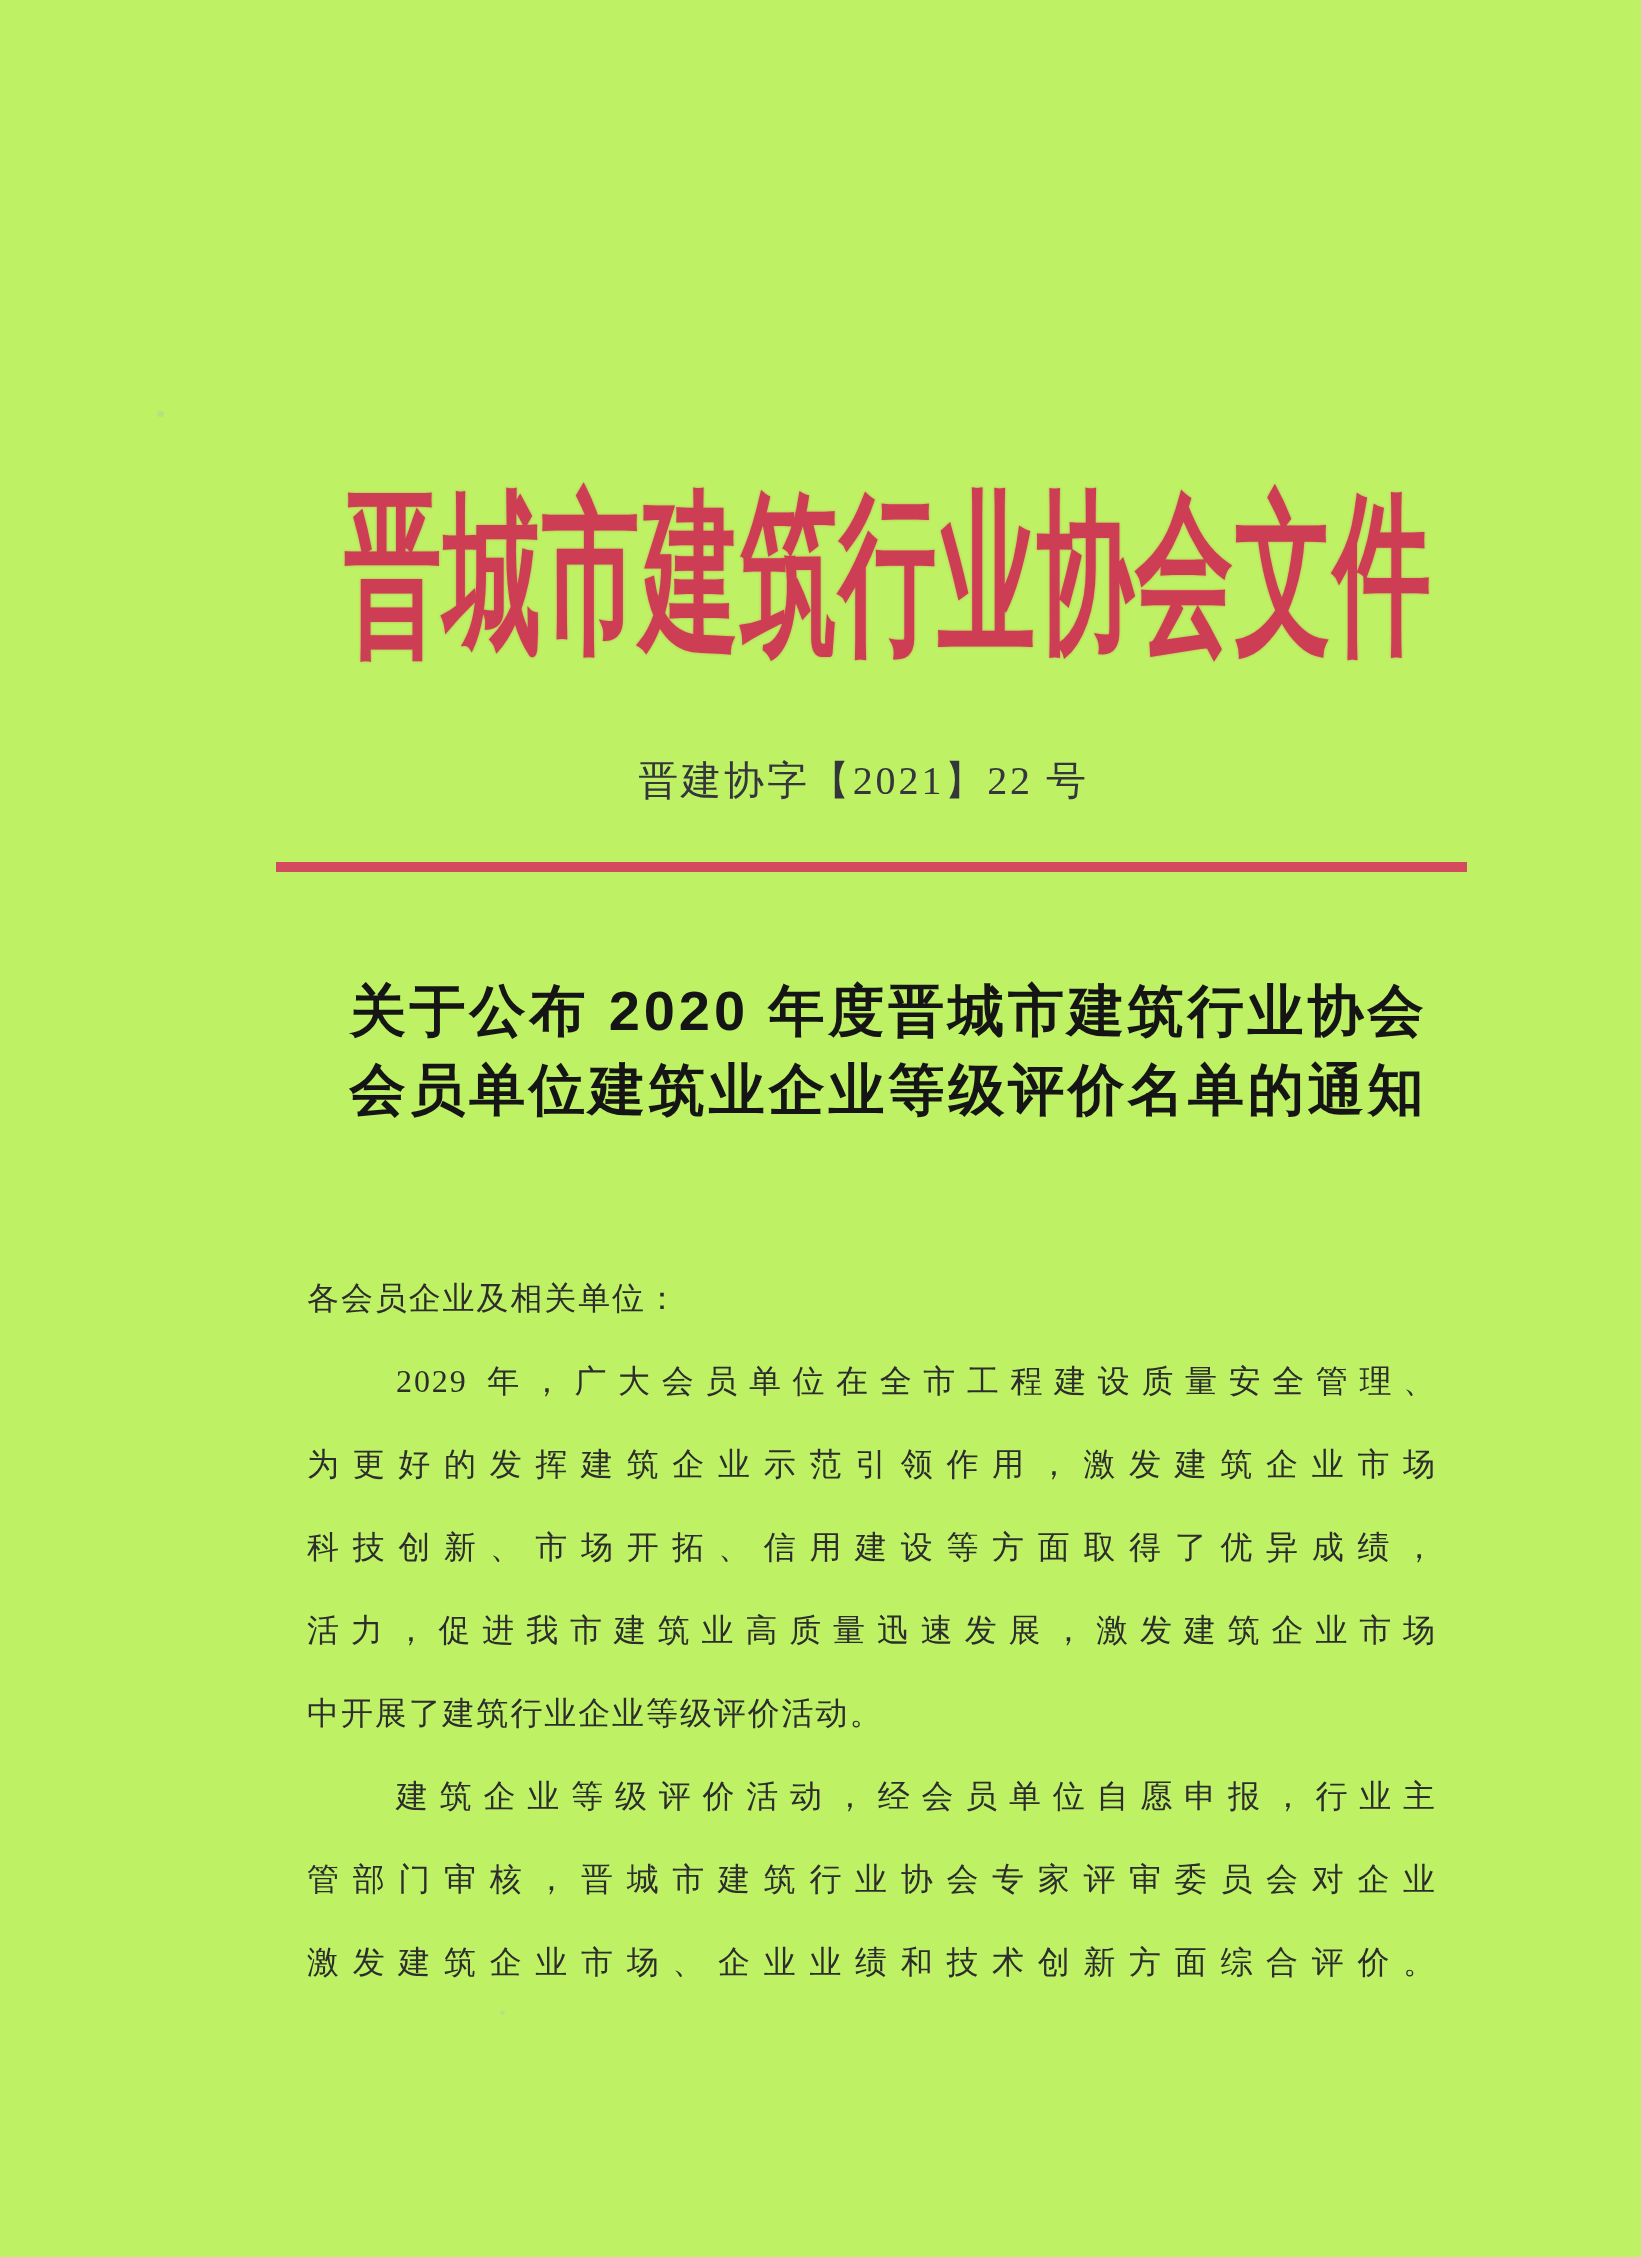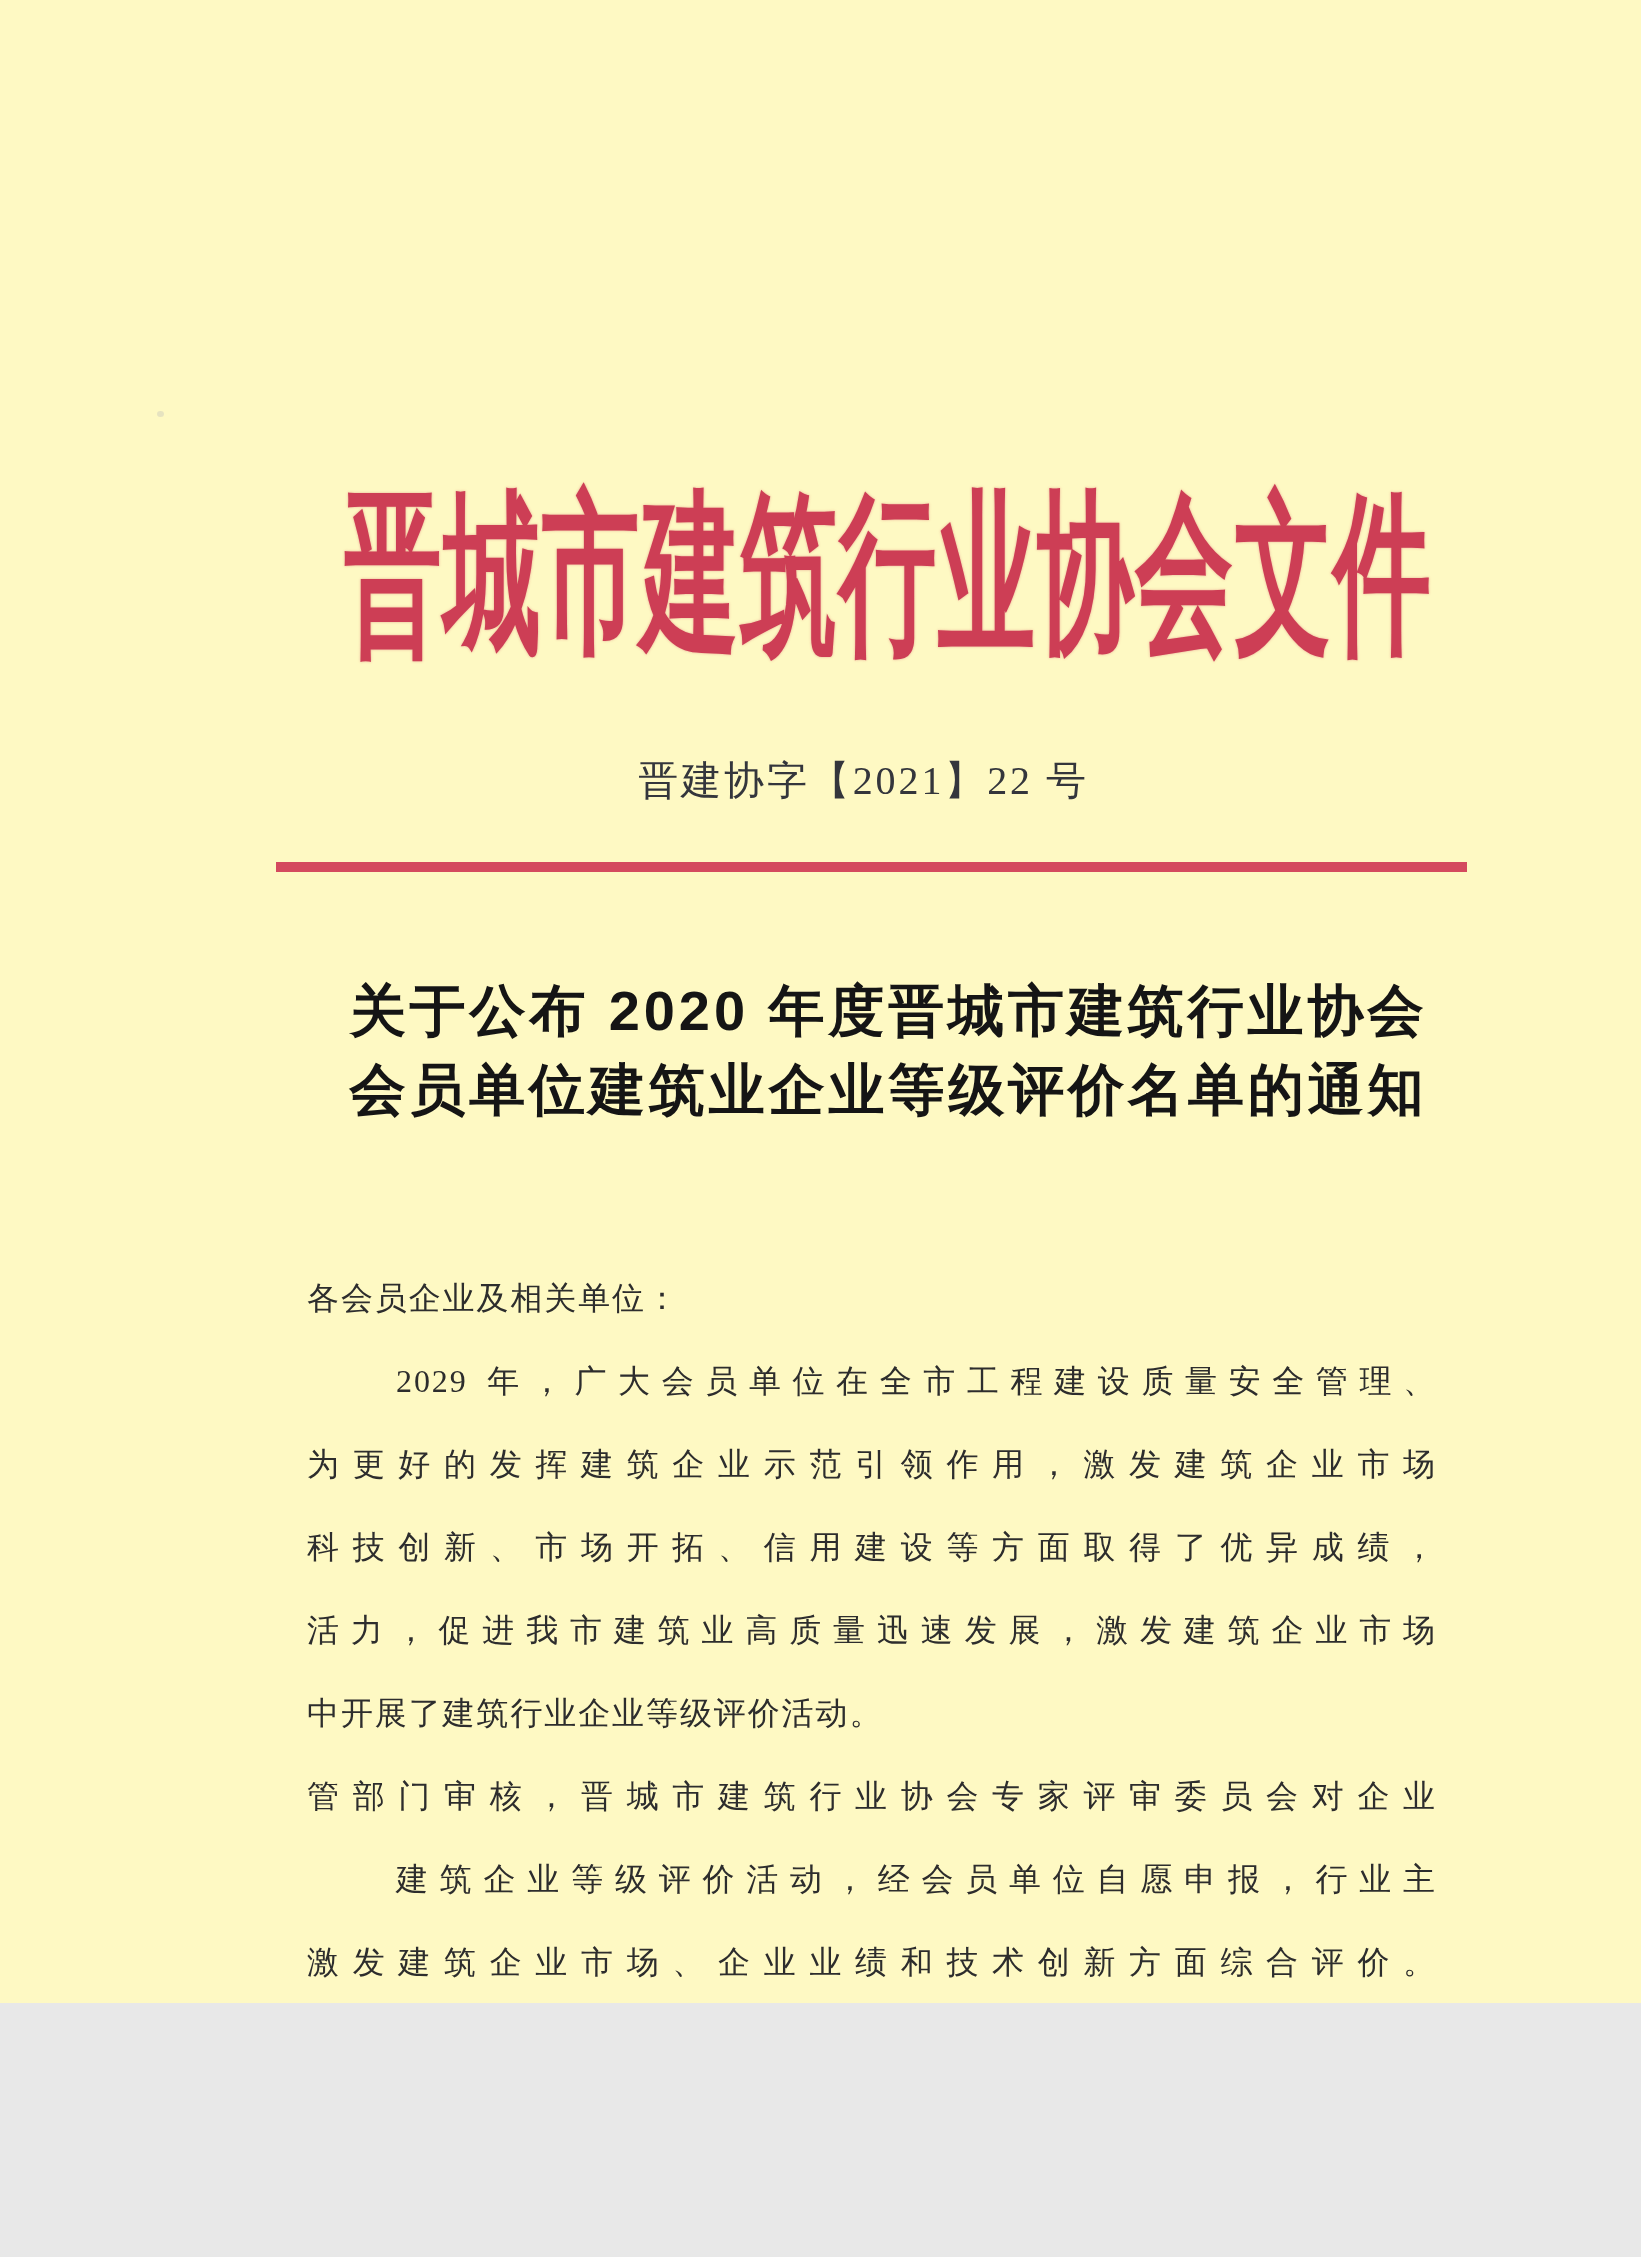--- a/index.html
+++ b/index.html
@@ -3,22 +3,22 @@
 <meta charset="utf-8">
 <style>
   html, body {
     margin: 0;
     padding: 0;
     background: #e8e8e8;
   }
   .page {
     position: relative;
     width: 1641px;
-    height: 2003px;
-    background: #fef9c3;
+    height: 2257px;
+    background: #bef264;
     overflow: hidden;
     font-family: "Liberation Serif", "DejaVu Serif", serif;
   }
   
   .speck {
     position: absolute;
     border-radius: 50%;
     background: #b9b9b9;
     opacity: 0.35;
   }
@@ -115,19 +115,19 @@
     <div>会员单位建筑业企业等级评价名单的通知</div>
   </div>
 
   <div class="body-block">
     <div class="body-line">各会员企业及相关单位：</div>
     <div class="body-line justify indent">2029 年，广大会员单位在全市工程建设质量安全管理、</div>
     <div class="body-line justify">为更好的发挥建筑企业示范引领作用，激发建筑企业市场</div>
     <div class="body-line justify">科技创新、市场开拓、信用建设等方面取得了优异成绩，</div>
     <div class="body-line justify">活力，促进我市建筑业高质量迅速发展，激发建筑企业市场</div>
     <div class="body-line">中开展了建筑行业企业等级评价活动。</div>
+    <div class="body-line justify indent">建筑企业等级评价活动，经会员单位自愿申报，行业主</div>
     <div class="body-line justify">管部门审核，晋城市建筑行业协会专家评审委员会对企业</div>
-    <div class="body-line justify indent">建筑企业等级评价活动，经会员单位自愿申报，行业主</div>
     <div class="body-line justify">激发建筑企业市场、企业业绩和技术创新方面综合评价。</div>
   </div>
 
 </div>
 
 
 </body></html>

